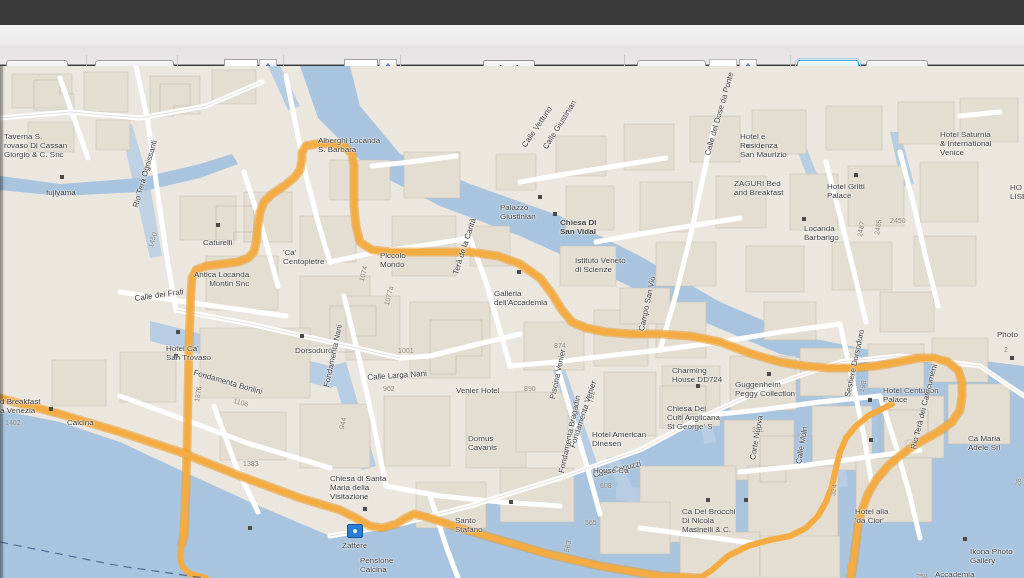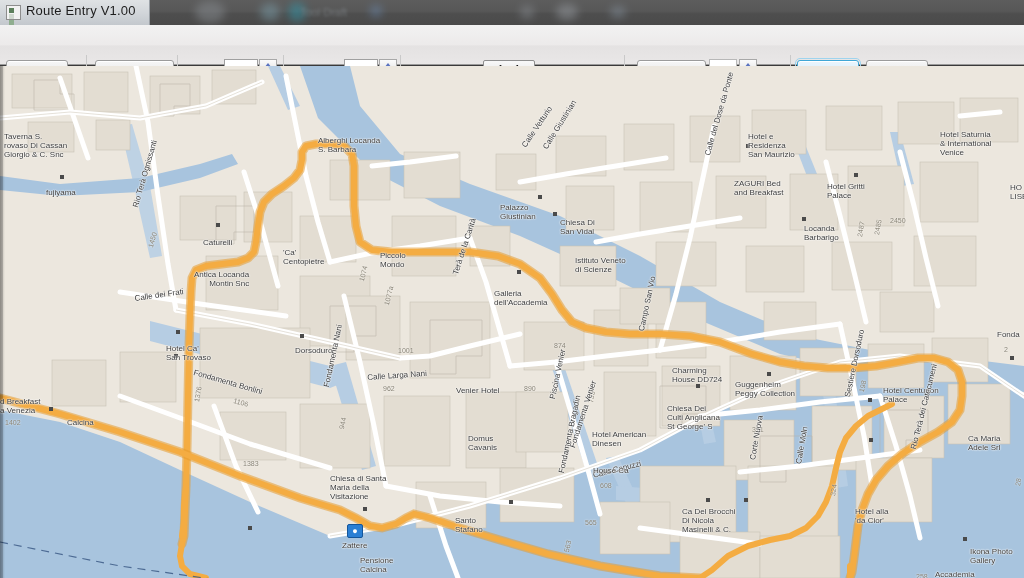--- a/index.html
+++ b/index.html
@@ -155,38 +155,20 @@
   #left-shadow {
     position:absolute; left:0; top:66px; width:5px; height:512px;
     background:linear-gradient(90deg,rgba(0,0,0,.28),rgba(0,0,0,0));
   }
 </style>
 </head>
 <body>
 
 <div id="app">
 
-  <div id="titlebar">
-    <div class="glassleft"></div>
-    <div class="blurblob" style="left:195px;top:1px;width:30px;height:22px;background:#8e9398;"></div>
-    <div class="blurblob" style="left:260px;top:3px;width:20px;height:18px;background:#7fa6b3;"></div>
-    <div class="blurblob" style="left:288px;top:2px;width:18px;height:20px;background:#2e9fb5;"></div>
-    <div class="blurblob" style="left:370px;top:5px;width:12px;height:12px;background:#6d93c2;"></div>
-    <div class="blurblob" style="left:520px;top:5px;width:14px;height:14px;background:#8d9298;"></div>
-    <div class="blurblob" style="left:556px;top:4px;width:22px;height:16px;background:#9fa4aa;"></div>
-    <div class="blurblob" style="left:610px;top:6px;width:16px;height:12px;background:#8c9aa8;"></div>
-    <div class="ghost-text" style="left:300px;top:6px;">Tool Draft</div>
-
-    <div id="app-icon">
-      <i></i>
-        <i></i>
-        <i></i>
-    </div>
-    <div id="title-text">Route Entry  V1.00</div>
-  </div>
 
   <div id="toolbar">
 
     <div class="tb-btn" id="btn-edit">Edit</div>
     <div class="tb-btn" id="btn-routecolor">RouteColor</div>
 
     <div class="tb-sep" style="left:86px;"></div>
     <div class="tb-sep" style="left:177px;"></div>
 
     <div class="tb-label" id="lbl-width">Width</div>
@@ -490,29 +472,29 @@
         <div class="lbl" style="left: 283px; top: 182px;">'Ca'
 Centopietre</div>
         <div class="lbl" style="left: 380px; top: 185px;">Piccolo
 Mondo</div>
         <div class="lbl num" style="left: 357px; top: 214px; transform: rotate(-76deg); transform-origin: left top;">1074</div>
         <div class="lbl num" style="left: 382px; top: 238px; transform: rotate(-76deg); transform-origin: left top;">1077a</div>
         <div class="lbl" style="left: 500px; top: 137px;">Palazzo
 Giustinian</div>
         <div class="lbl" style="left: 520px; top: 78px; transform: rotate(-56deg); transform-origin: left top;">Calle Vetturio</div>
         <div class="lbl" style="left: 541px; top: 80px; transform: rotate(-58deg); transform-origin: left top;">Calle Giustinian</div>
-        <div class="lbl" style="left: 560px; top: 152px;">Chiesa Di
+        <div class="lbl" style="left: 560px; top: 152px; font-weight: bold;">Chiesa Di
 San Vidal</div>
         <div class="lbl" style="left: 575px; top: 190px;">Istituto Veneto
 di Scienze</div>
         <div class="lbl" style="left: 494px; top: 223px;">Galleria
 dell'Accademia</div>
         <div class="lbl" style="left: 451px; top: 207px; transform: rotate(-72deg); transform-origin: left top;">Terà de la Carità</div>
         <div class="lbl" style="left: 703px; top: 88px; transform: rotate(-74deg); transform-origin: left top;">Calle del Dose da Ponte</div>
-        <div class="lbl" style="left: 740px; top: 66px; margin-left: 8px;">Hotel e
+        <div class="lbl" style="left: 740px; top: 66px;">Hotel e
 Residenza
 San Maurizio</div>
         <div class="lbl" style="left: 734px; top: 113px;">ZAGURI Bed
 and Breakfast</div>
         <div class="lbl" style="left: 827px; top: 116px;">Hotel Gritti
 Palace</div>
         <div class="lbl" style="left: 804px; top: 158px;">Locanda
 Barbarigo</div>
         <div class="lbl" style="left: 940px; top: 64px;">Hotel Saturnia
 &amp; International
@@ -558,21 +540,21 @@
         <div class="lbl num" style="left: 752px; top: 359px;">371</div>
         <div class="lbl" style="left: 735px; top: 314px;">Guggenheim
 Peggy Collection</div>
         <div class="lbl" style="left: 843px; top: 330px; transform: rotate(-78deg); transform-origin: left top;">Sestiere Dorsoduro</div>
         <div class="lbl num" style="left: 857px; top: 325px; transform: rotate(-78deg); transform-origin: left top;">198</div>
         <div class="lbl" style="left: 883px; top: 320px;">Hotel Centurion
 Palace</div>
         <div class="lbl" style="left: 968px; top: 368px;">Ca Maria
 Adele Srl</div>
         <div class="lbl num" style="left: 1004px; top: 279px;">2</div>
-        <div class="lbl" style="left: 997px; top: 264px;">Fonda</div>
+        <div class="lbl" style="left: 997px; top: 264px;">Photo</div>
         <div class="lbl" style="left: 748px; top: 393px; transform: rotate(-80deg); transform-origin: left top;">Corte Nuova</div>
         <div class="lbl" style="left: 794px; top: 397px; transform: rotate(-80deg); transform-origin: left top;">Calle Moln</div>
         <div class="lbl num" style="left: 828px; top: 429px; transform: rotate(-80deg); transform-origin: left top;">324</div>
         <div class="lbl" style="left: 909px; top: 382px; transform: rotate(-76deg); transform-origin: left top;">Rio Terà dei Catecumeni</div>
         <div class="lbl" style="left: 330px; top: 408px;">Chiesa di Santa
 Maria della
 Visitazione</div>
         <div class="lbl" style="left: 342px; top: 475px;">Zattere</div>
         <div class="lbl" style="left: 360px; top: 490px;">Pensione
 Calcina</div>

